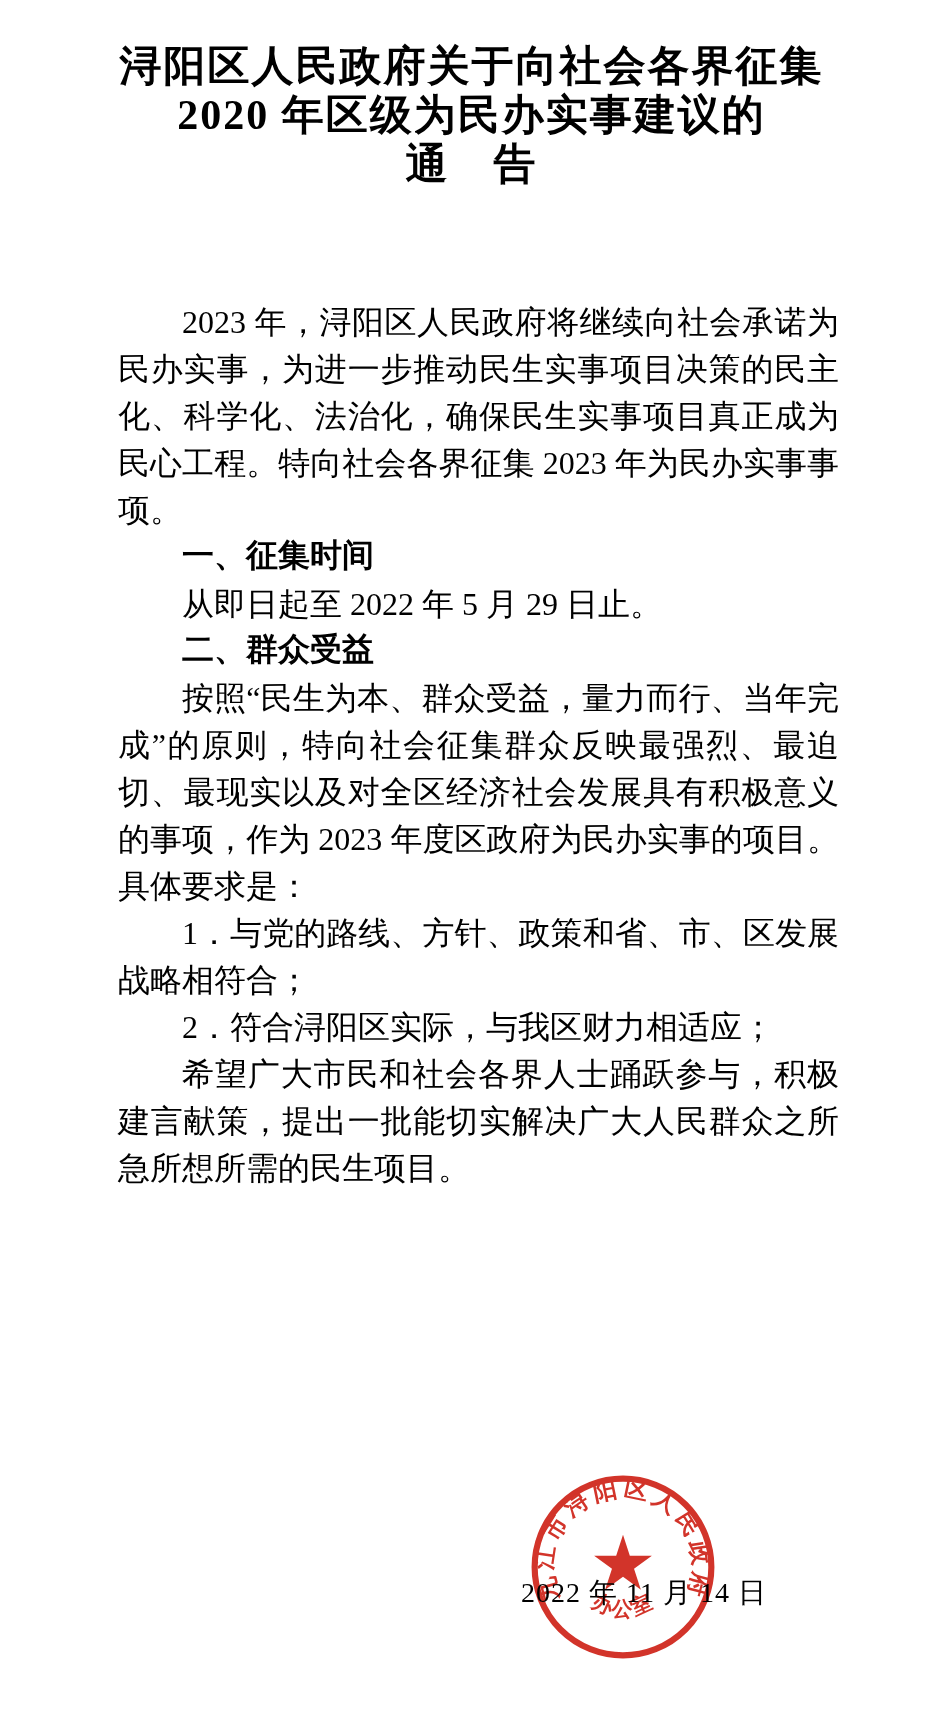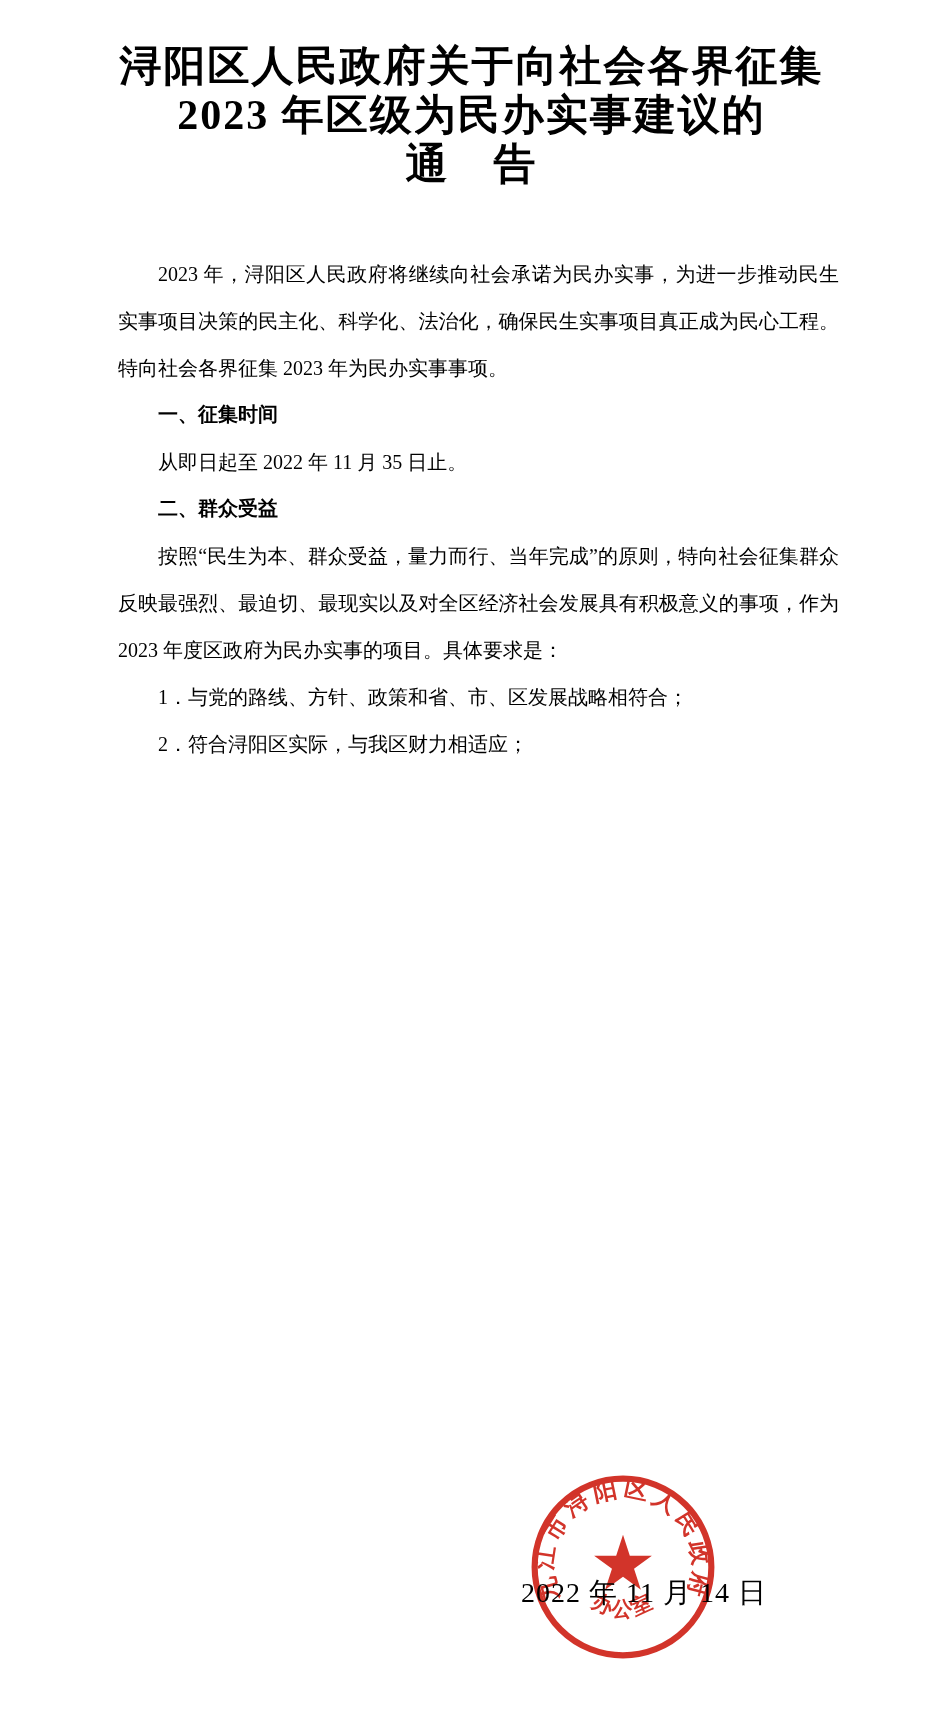--- a/index.html
+++ b/index.html
@@ -21,22 +21,22 @@
     padding-top: 42px;
     text-align: center;
     font-weight: 700;
     font-size: 42px;
     line-height: 49px;
     letter-spacing: 2px;
     font-family: "Liberation Serif", "DejaVu Serif", serif;
   }
   .title-line { white-space: pre; }
   .body-block {
-    margin: 62px 104px 0 118px;
-    font-size: 20px;
+    margin: 110px 104px 0 118px;
+    font-size: 32px;
     line-height: 47px;
     text-align: justify;
   }
   .para {
     text-indent: 2em;
     margin: 0;
   }
   .heading {
     text-indent: 2em;
     margin: 0;
@@ -63,32 +63,33 @@
     color: #000000;
   }
 </style>
 </head>
 <body>
 
 <div class="page">
 
   <div class="title-block">
     <div class="title-line">浔阳区人民政府关于向社会各界征集</div>
-    <div class="title-line">2023 年区级为民办实事建议的</div>
+    <div class="title-line">2020 年区级为民办实事建议的</div>
     <div class="title-line">通　告</div>
   </div>
 
   <div class="body-block">
     <p class="para">2023 年，浔阳区人民政府将继续向社会承诺为民办实事，为进一步推动民生实事项目决策的民主化、科学化、法治化，确保民生实事项目真正成为民心工程。特向社会各界征集 2023 年为民办实事事项。</p>
     <p class="heading">一、征集时间</p>
-    <p class="para">从即日起至 2022 年 11 月 35 日止。</p>
+    <p class="para">从即日起至 2022 年 5 月 29 日止。</p>
     <p class="heading">二、群众受益</p>
     <p class="para">按照“民生为本、群众受益，量力而行、当年完成”的原则，特向社会征集群众反映最强烈、最迫切、最现实以及对全区经济社会发展具有积极意义的事项，作为 2023 年度区政府为民办实事的项目。具体要求是：</p>
     <p class="para">1．与党的路线、方针、政策和省、市、区发展战略相符合；</p>
     <p class="para">2．符合浔阳区实际，与我区财力相适应；</p>
+    <p class="para">希望广大市民和社会各界人士踊跃参与，积极建言献策，提出一批能切实解决广大人民群众之所急所想所需的民生项目。</p>
   </div>
 
   <svg class="seal" viewBox="0 0 200 200" xmlns="http://www.w3.org/2000/svg">
     <circle cx="100" cy="100" r="93" fill="none" stroke="#cf2318" stroke-width="6.5"></circle>
     <defs>
       <path id="sealTopArc" d="M 30.5,125.3 A 74,74 0 1 1 169.5,125.3" fill="none"></path>
       <path id="sealBottomArc" d="M 66,140 A 56,56 0 0 0 134,140" fill="none"></path>
     </defs>
     <text font-size="25" font-weight="700" fill="#cf2318" letter-spacing="5" font-family="Liberation Sans, DejaVu Sans, sans-serif">
       <textPath href="#sealTopArc" startOffset="50%" text-anchor="middle">九江市浔阳区人民政府</textPath>

